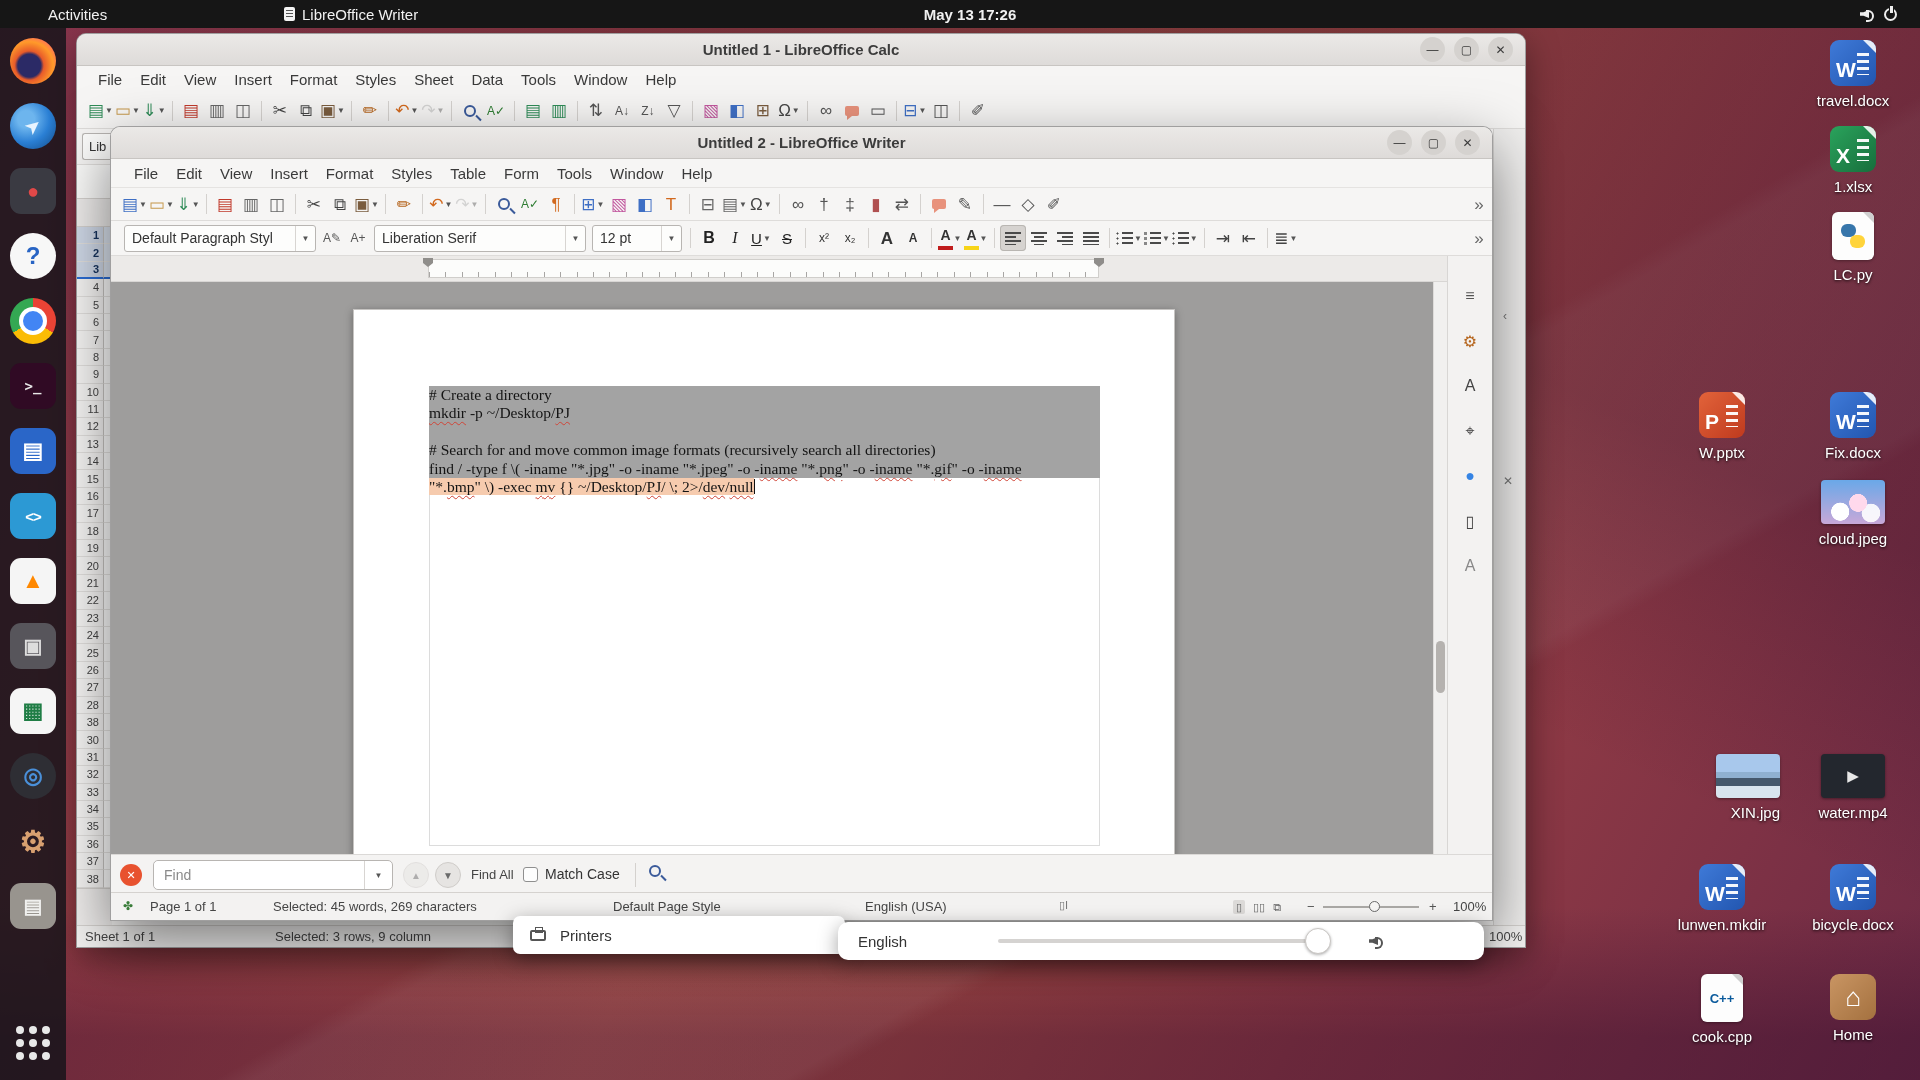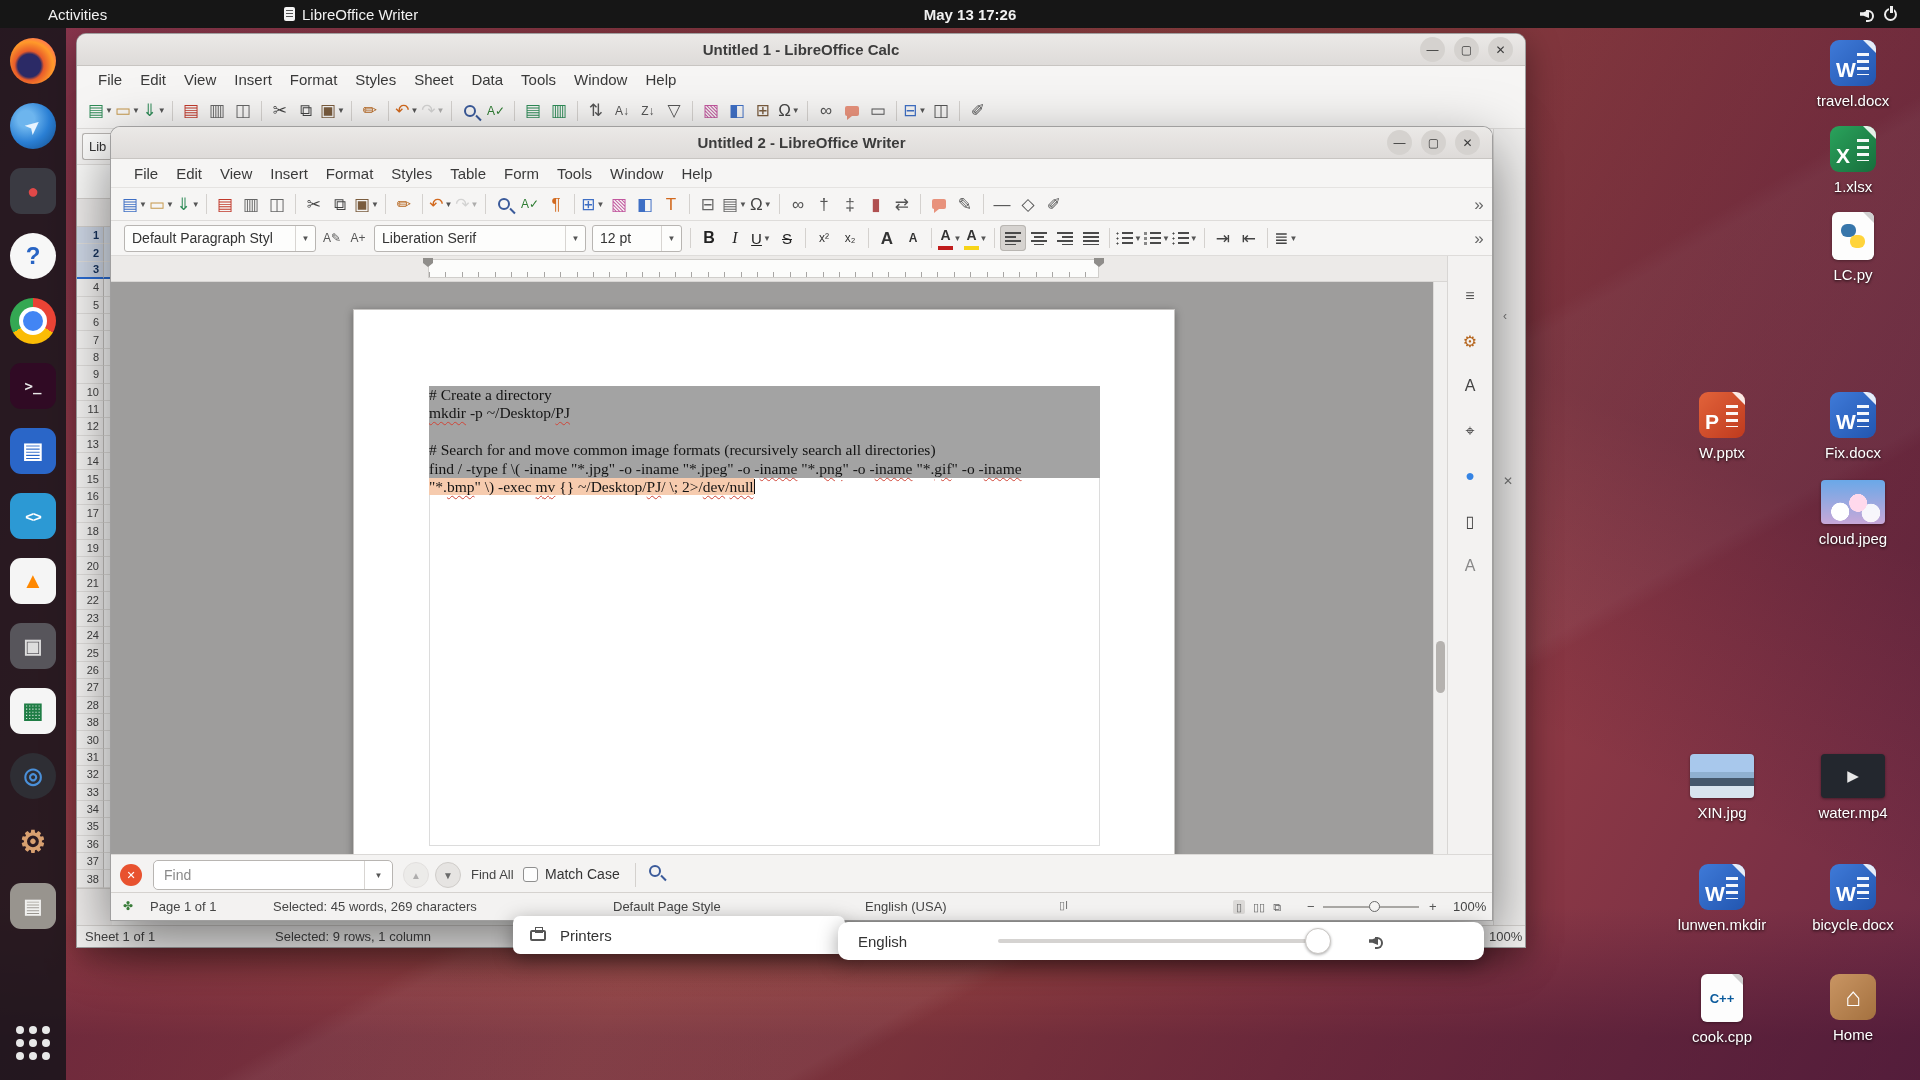--- a/index.html
+++ b/index.html
@@ -280,21 +280,21 @@
       <div class="fi fi-word">
         <span class="ltr">W</span>
         <span class="str"></span>
       </div>
       <div class="dlabel">Fix.docx</div>
     </div>
     <div class="dicon" style="left: 1795px; top: 480px;">
       <div class="th th-cloud"></div>
       <div class="dlabel">cloud.jpeg</div>
     </div>
-    <div class="dicon" style="left: 1664px; top: 754px;">
+    <div class="dicon" style="left: 1664px; top: 754px; align-items: flex-end;">
       <div class="th th-xin"></div>
       <div class="dlabel">XIN.jpg</div>
     </div>
     <div class="dicon" style="left: 1795px; top: 754px;">
       <div class="th th-mp4">▶</div>
       <div class="dlabel">water.mp4</div>
     </div>
     <div class="dicon" style="left: 1664px; top: 864px;">
       <div class="fi fi-word">
         <span class="ltr">W</span>
@@ -614,21 +614,21 @@
         <span class="rcell"></span>
       </div>
     </div>
   <div class="calc-frag" id="calc-belowrows"></div>
   <div id="calc-sliver">
     <span style="top:180px">‹</span>
     <span style="top:345px">✕</span>
   </div>
   <div id="calc-status">
     <span style="left:8px">Sheet 1 of 1</span>
-    <span style="left:198px">Selected: 9 rows, 1 column</span>
+    <span style="left:198px">Selected: 3 rows, 9 column</span>
     <span style="left:1412px">100%</span>
   </div>
 </div>
 
 <div class="win" id="writerwin">
   <div class="titlebar">
     <span class="title">Untitled 2 - LibreOffice Writer</span>
     <span class="wctrls">
         <span class="wbtn">—</span>
         <span class="wbtn">▢</span>

